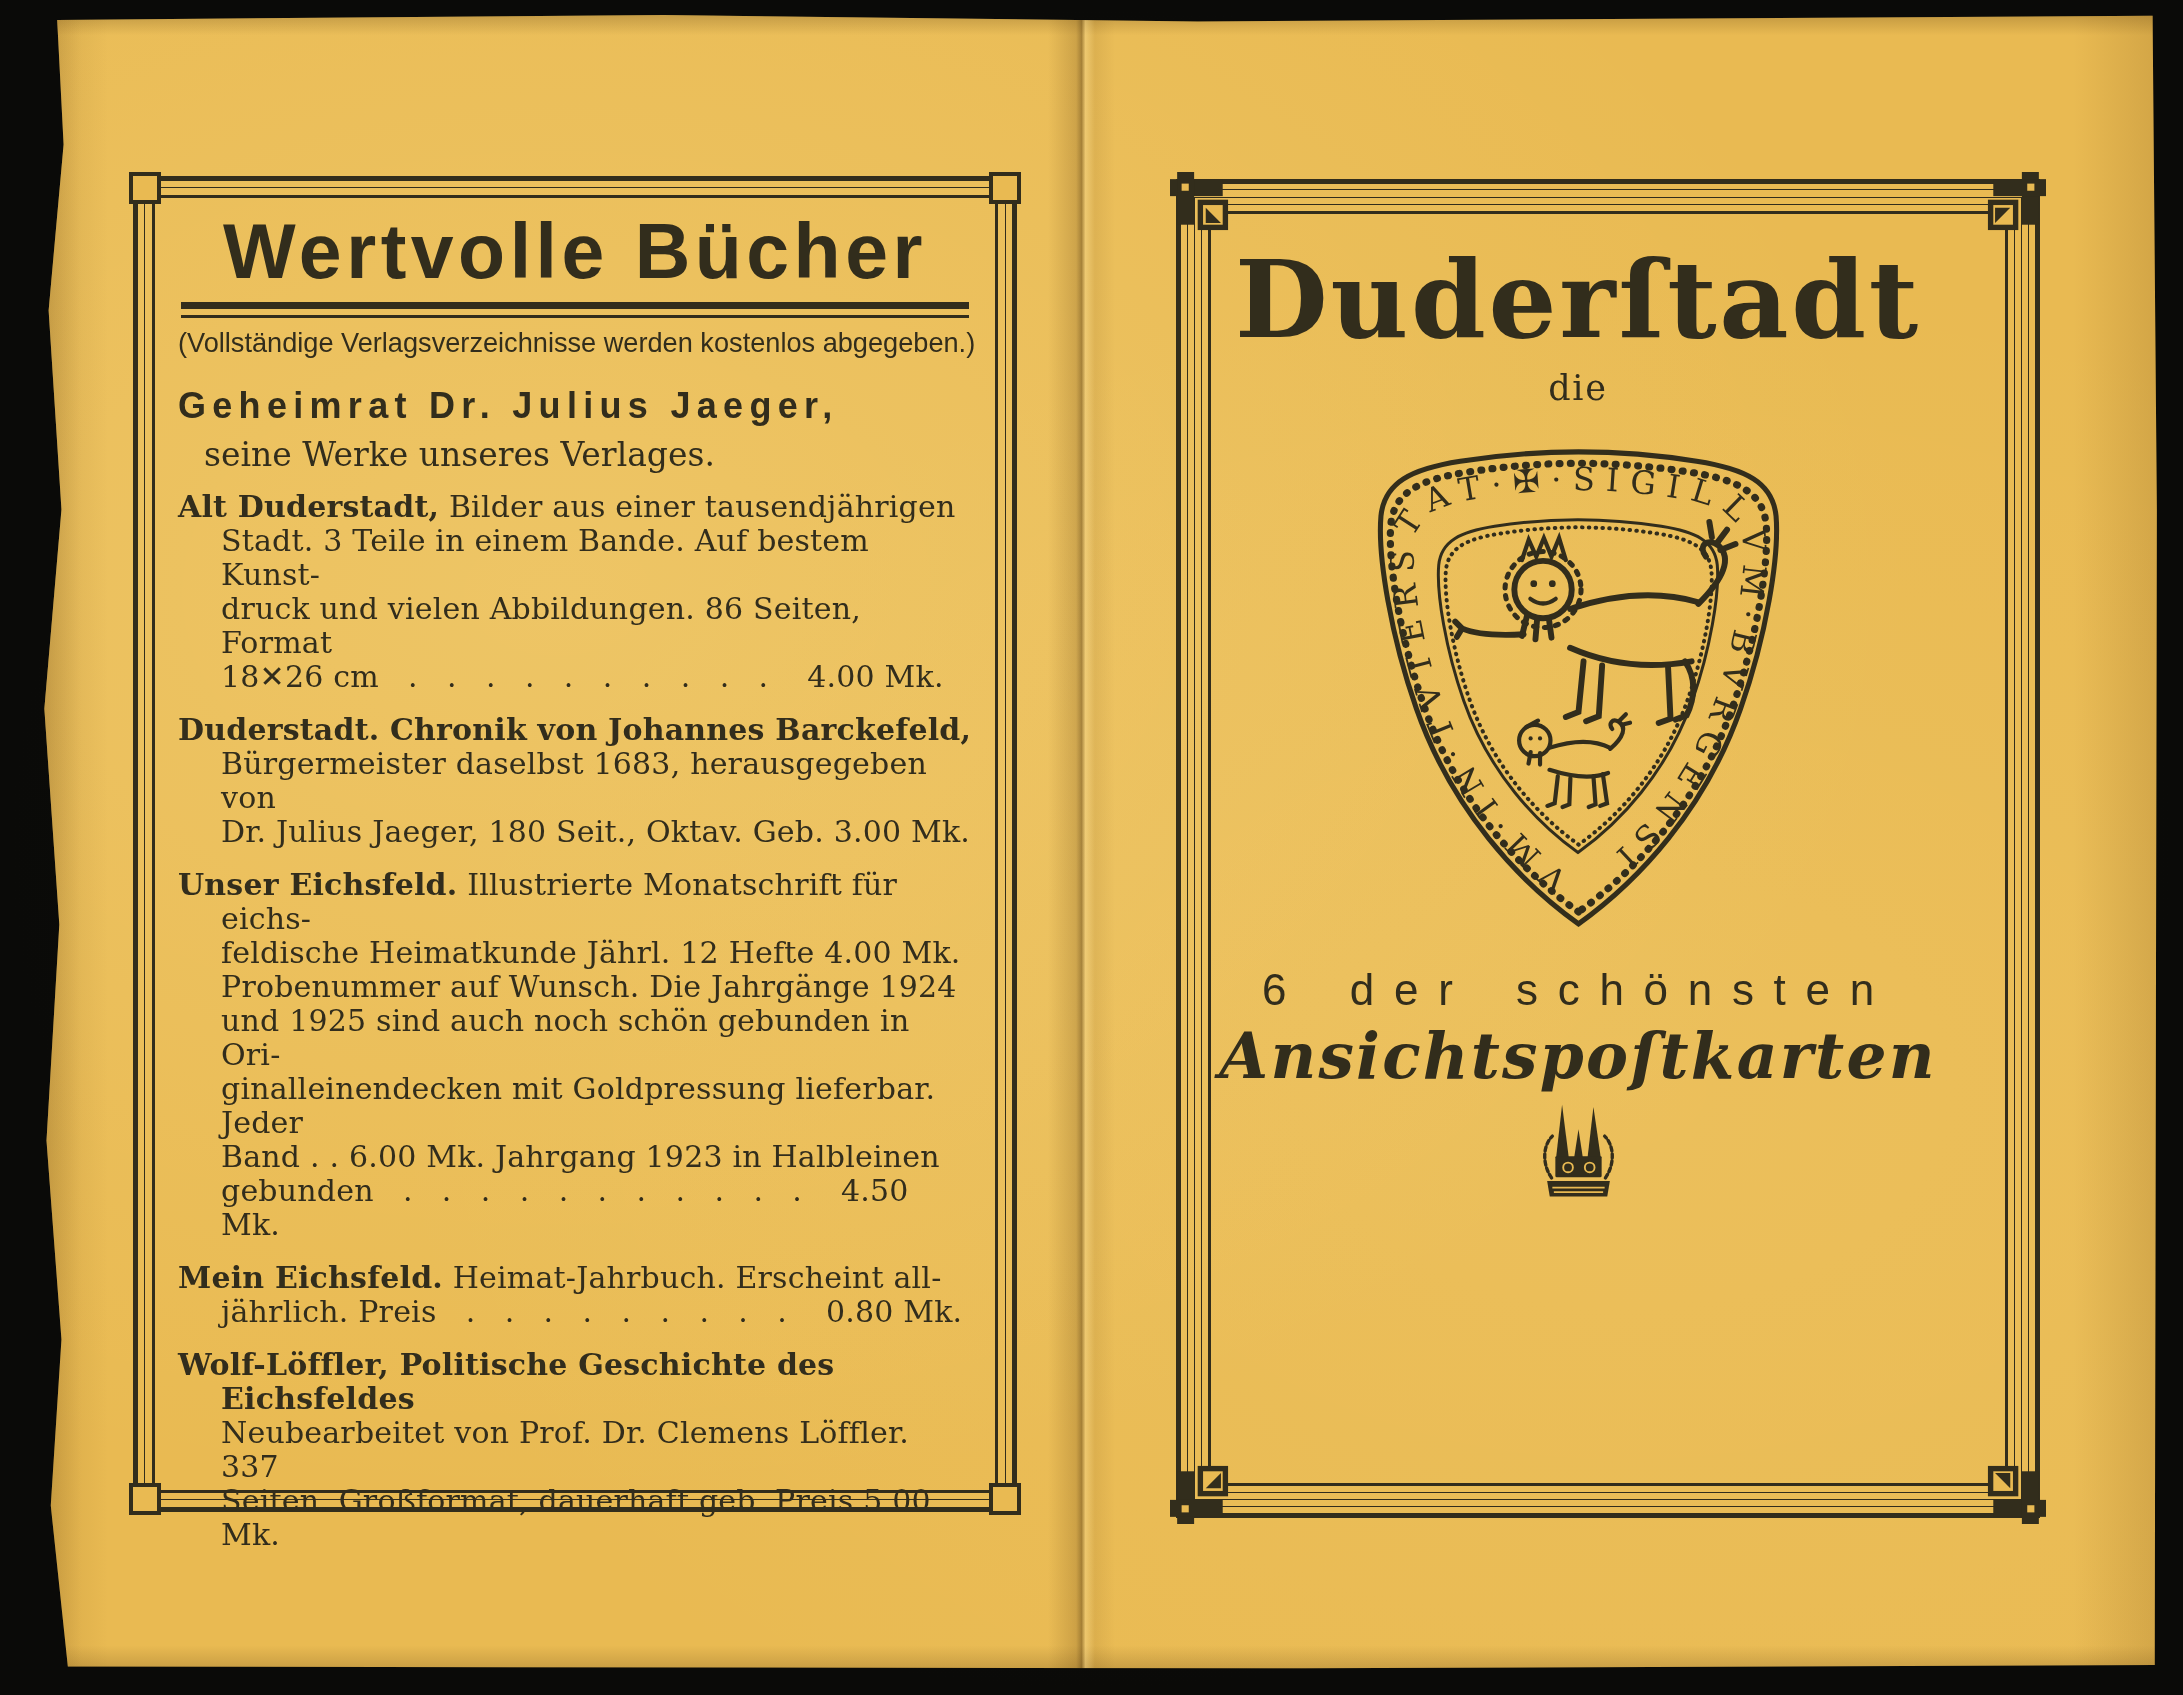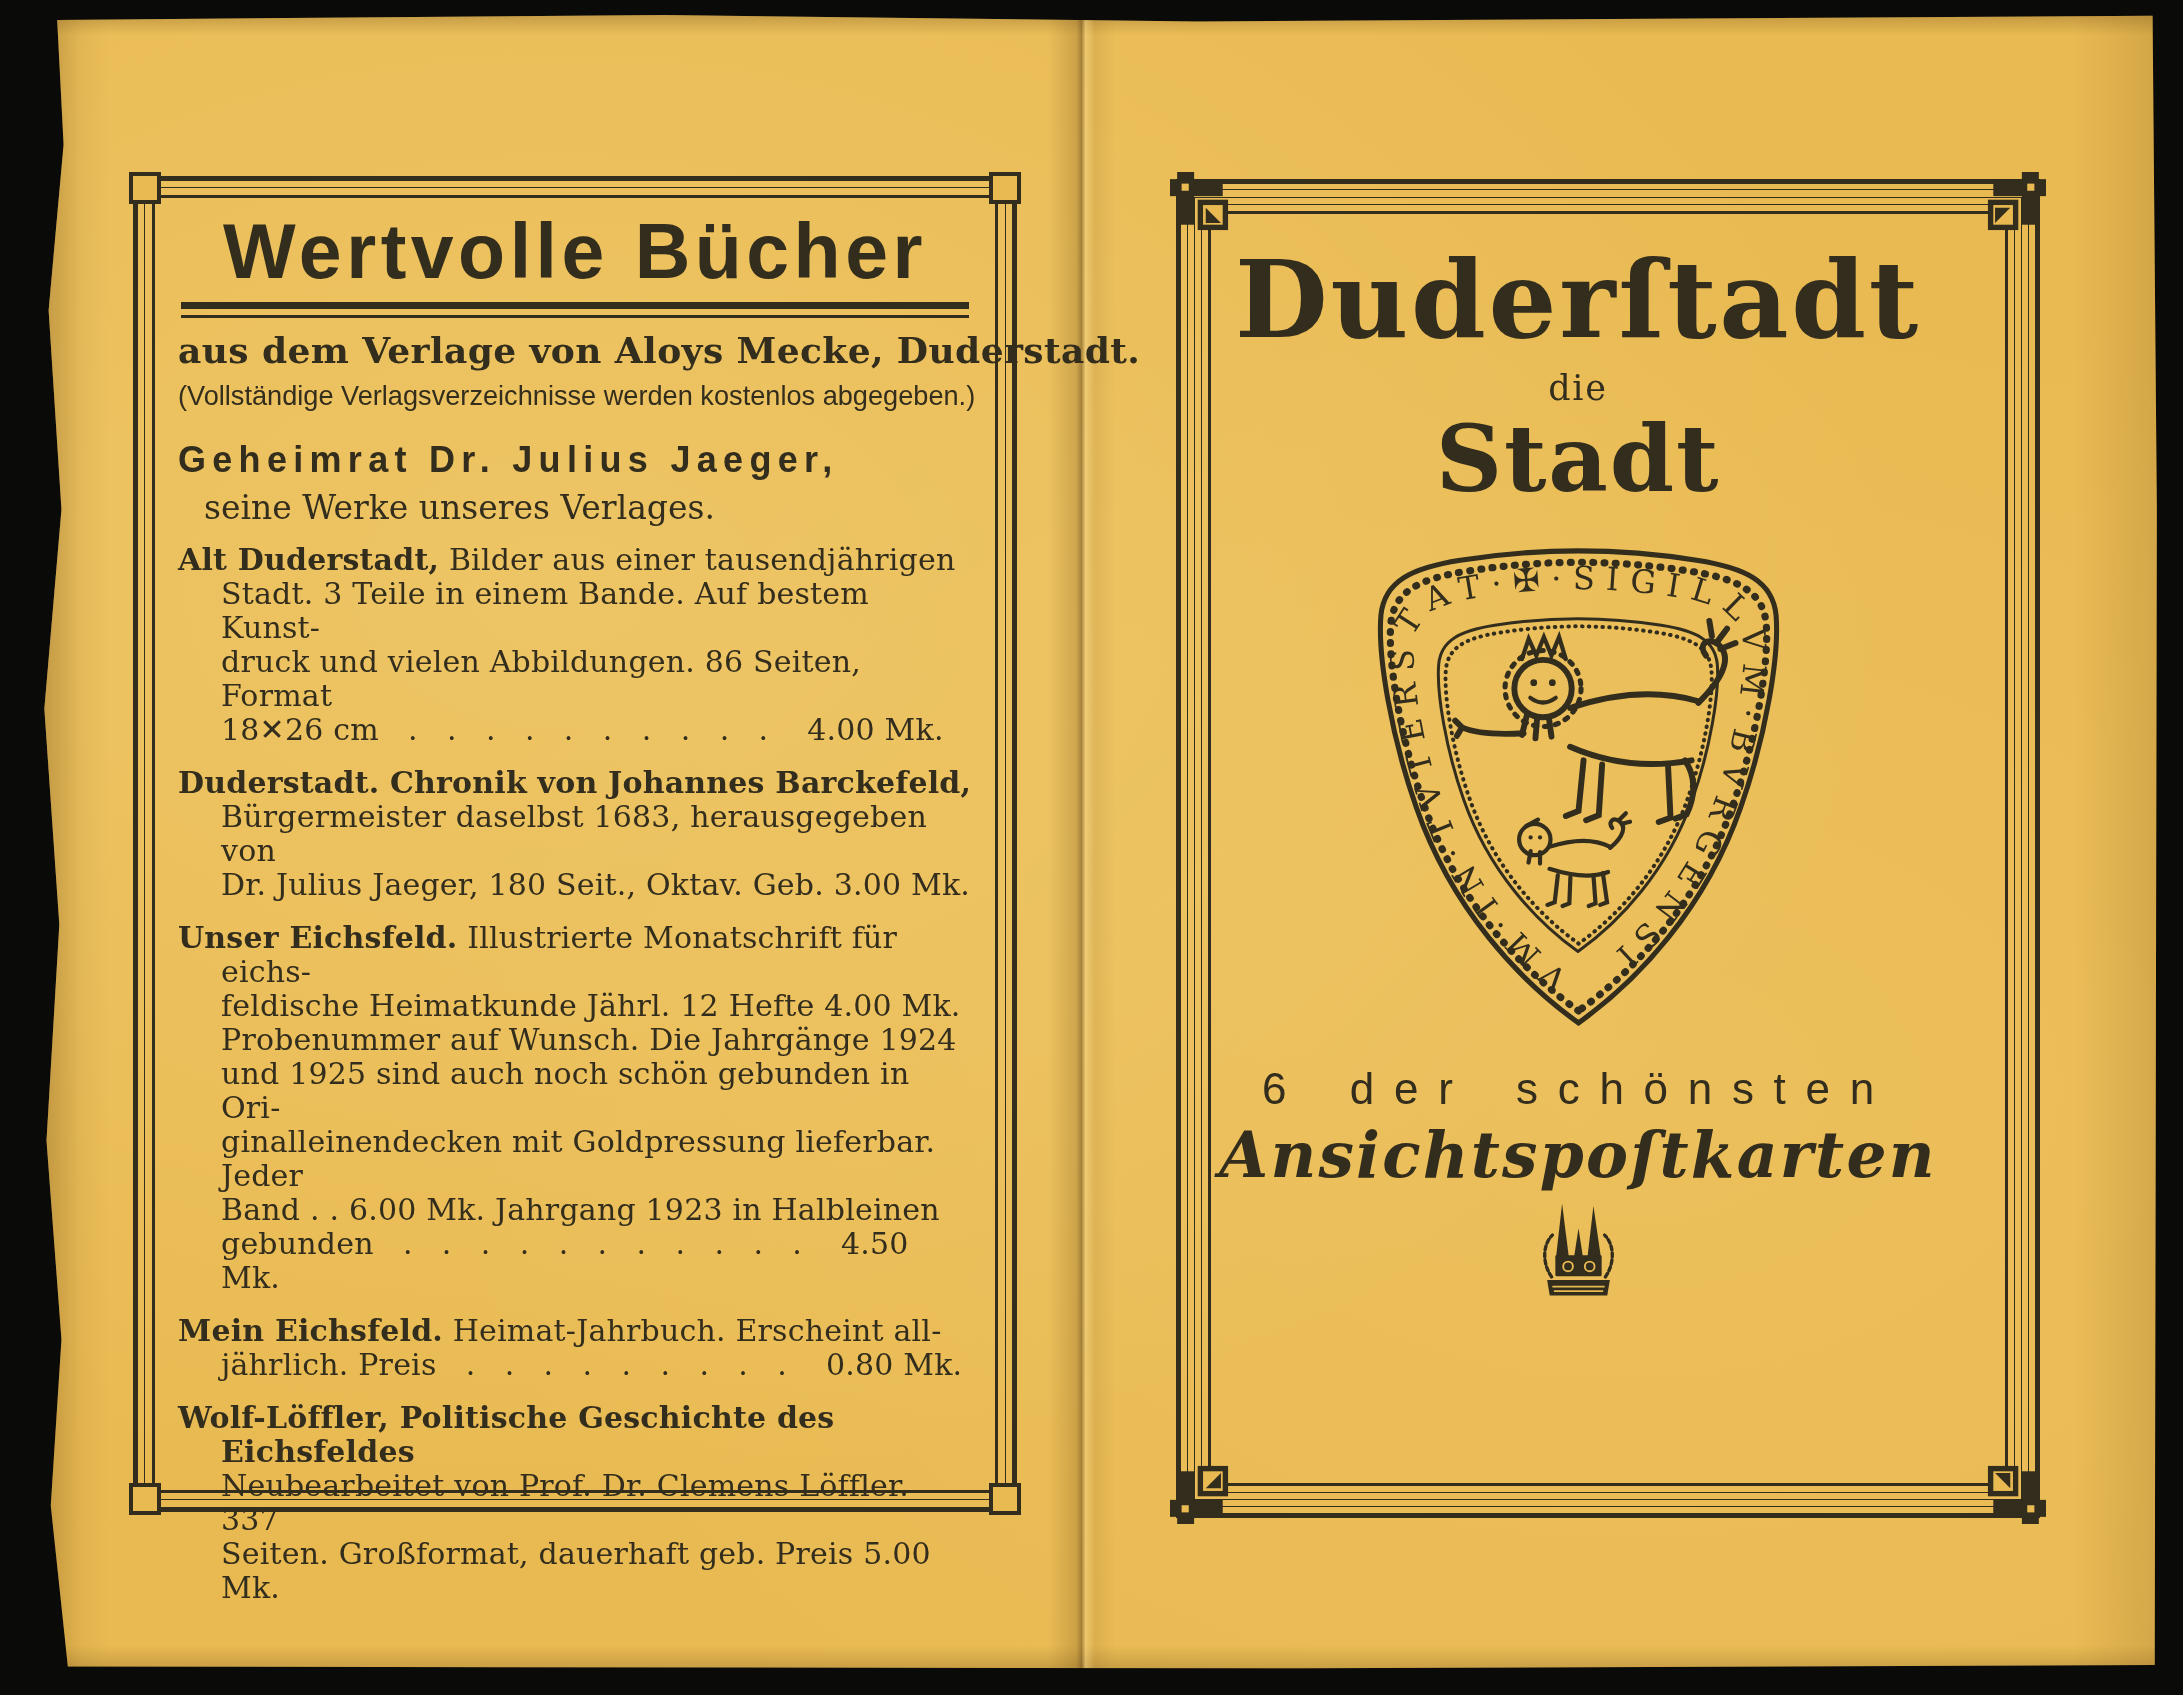--- a/index.html
+++ b/index.html
@@ -99,21 +99,20 @@
         <div class="csq tr"></div>
         <div class="csq bl"></div>
         <div class="csq br"></div>
       </div>
       <div class="lcontent">
         <h1>Wertvolle Bücher</h1>
         <div class="hr-double">
           <div class="a"></div>
           <div class="b"></div>
         </div>
-        <p class="publisher">aus dem Verlage von Aloys Mecke, Duderstadt.</p>
         <p class="note">(Vollständige Verlagsverzeichnisse werden kostenlos abgegeben.)</p>
         <div class="hr-thick"></div>
         <p class="author">Geheimrat Dr. Julius Jaeger,</p>
         <p class="authorsub">seine Werke unseres Verlages.</p>
         <div class="entries">
             <div class="entry"><span class="lead">Alt Duderstadt,</span><span> Bilder aus einer tausendjährigen</span><br>Stadt. 3 Teile in einem Bande.  Auf bestem Kunst-<br>druck und vielen Abbildungen.   86 Seiten, Format<br>18✕26 cm&nbsp;&nbsp;&nbsp;.&nbsp;&nbsp;&nbsp;.&nbsp;&nbsp;&nbsp;.&nbsp;&nbsp;&nbsp;.&nbsp;&nbsp;&nbsp;.&nbsp;&nbsp;&nbsp;.&nbsp;&nbsp;&nbsp;.&nbsp;&nbsp;&nbsp;.&nbsp;&nbsp;&nbsp;.&nbsp;&nbsp;&nbsp;.&nbsp;&nbsp;&nbsp;&nbsp;4.00 Mk.</div>
             <div class="entry"><span class="lead">Duderstadt.</span><span class="lead"> Chronik von Johannes Barckefeld,</span><br>Bürgermeister daselbst 1683, herausgegeben von<br>Dr. Julius Jaeger, 180 Seit., Oktav.  Geb. 3.00 Mk.</div>
             <div class="entry"><span class="lead">Unser Eichsfeld.</span><span> Illustrierte Monatschrift für eichs-</span><br>feldische Heimatkunde    Jährl. 12 Hefte 4.00 Mk.<br>Probenummer auf Wunsch.   Die Jahrgänge 1924<br>und 1925 sind auch noch schön gebunden in Ori-<br>ginalleinendecken mit Goldpressung lieferbar.  Jeder<br>Band . . 6.00 Mk.   Jahrgang 1923 in Halbleinen<br>gebunden&nbsp;&nbsp;&nbsp;.&nbsp;&nbsp;&nbsp;.&nbsp;&nbsp;&nbsp;.&nbsp;&nbsp;&nbsp;.&nbsp;&nbsp;&nbsp;.&nbsp;&nbsp;&nbsp;.&nbsp;&nbsp;&nbsp;.&nbsp;&nbsp;&nbsp;.&nbsp;&nbsp;&nbsp;.&nbsp;&nbsp;&nbsp;.&nbsp;&nbsp;&nbsp;.&nbsp;&nbsp;&nbsp;&nbsp;4.50 Mk.</div>
             <div class="entry"><span class="lead">Mein Eichsfeld.</span><span>  Heimat-Jahrbuch.   Erscheint all-</span><br>jährlich.   Preis&nbsp;&nbsp;&nbsp;.&nbsp;&nbsp;&nbsp;.&nbsp;&nbsp;&nbsp;.&nbsp;&nbsp;&nbsp;.&nbsp;&nbsp;&nbsp;.&nbsp;&nbsp;&nbsp;.&nbsp;&nbsp;&nbsp;.&nbsp;&nbsp;&nbsp;.&nbsp;&nbsp;&nbsp;.&nbsp;&nbsp;&nbsp;&nbsp;0.80 Mk.</div>
             <div class="entry"><span class="lead">Wolf-Löffler,</span><span class="lead"> Politische Geschichte des Eichsfeldes</span><br>Neubearbeitet von Prof. Dr. Clemens Löffler. 337<br>Seiten.  Großformat, dauerhaft geb.  Preis 5.00 Mk.</div>
@@ -155,21 +154,20 @@
           <rect x="16" y="0" width="38" height="118" fill="var(--ink)"></rect>
           <rect x="26" y="26" width="16" height="16" fill="var(--paper)"></rect>
           <rect x="68" y="68" width="56" height="56" fill="var(--paper)" stroke="var(--ink)" stroke-width="12"></rect>
           <path d="M80,114 L114,114 L80,80 Z" fill="var(--ink)"></path>
         </svg>
       </div>
 
       <div class="rcontent">
         <h2 class="title">Duderſtadt</h2>
         <p class="die">die</p>
-        <p class="big stadt">Stadt</p>
 
         <svg class="seal" width="475" height="515" viewBox="0 0 560 610">
           <defs>
             <path id="legendPath" transform="translate(47,50) scale(0.832)" d="M280,585 C210,535 130,450 88,330 C58,245 42,150 46,102 C50,62 82,46 140,37 C235,22 325,22 420,37 C478,46 510,62 514,102 C518,150 502,245 472,330 C430,450 350,535 280,585 Z"></path>
           </defs>
           <g fill="none" stroke="var(--ink)">
             <path stroke-width="6" d="M280,585 C210,535 130,450 88,330 C58,245 42,150 46,102 C50,62 82,46 140,37 C235,22 325,22 420,37 C478,46 510,62 514,102 C518,150 502,245 472,330 C430,450 350,535 280,585 Z"></path>
             <path stroke-width="9" stroke-linecap="round" stroke-dasharray="1 13" transform="translate(14,15) scale(0.95)" d="M280,585 C210,535 130,450 88,330 C58,245 42,150 46,102 C50,62 82,46 140,37 C235,22 325,22 420,37 C478,46 510,62 514,102 C518,150 502,245 472,330 C430,450 350,535 280,585 Z"></path>
             <path stroke-width="5" transform="translate(82,88) scale(0.705)" d="M280,585 C210,535 130,450 88,330 C58,245 42,150 46,102 C50,62 82,46 140,37 C235,22 325,22 420,37 C478,46 510,62 514,102 C518,150 502,245 472,330 C430,450 350,535 280,585 Z"></path>
             <path stroke-width="7" stroke-linecap="round" stroke-dasharray="1 11" transform="translate(92,98) scale(0.672)" d="M280,585 C210,535 130,450 88,330 C58,245 42,150 46,102 C50,62 82,46 140,37 C235,22 325,22 420,37 C478,46 510,62 514,102 C518,150 502,245 472,330 C430,450 350,535 280,585 Z"></path>

